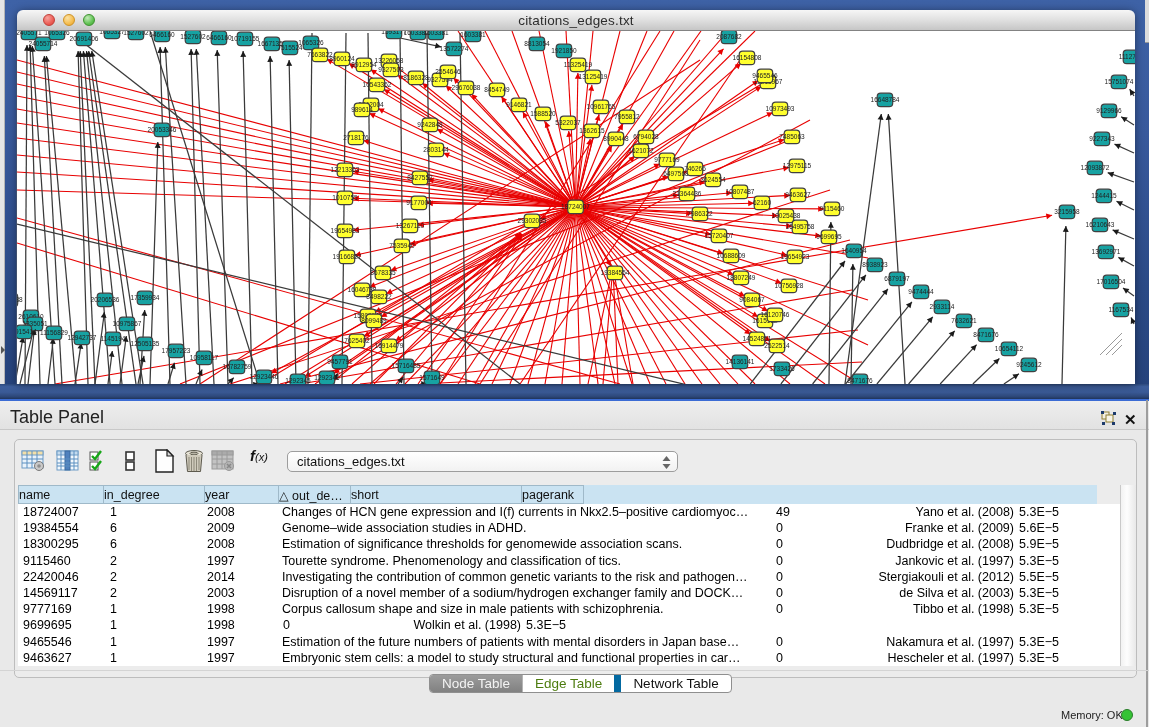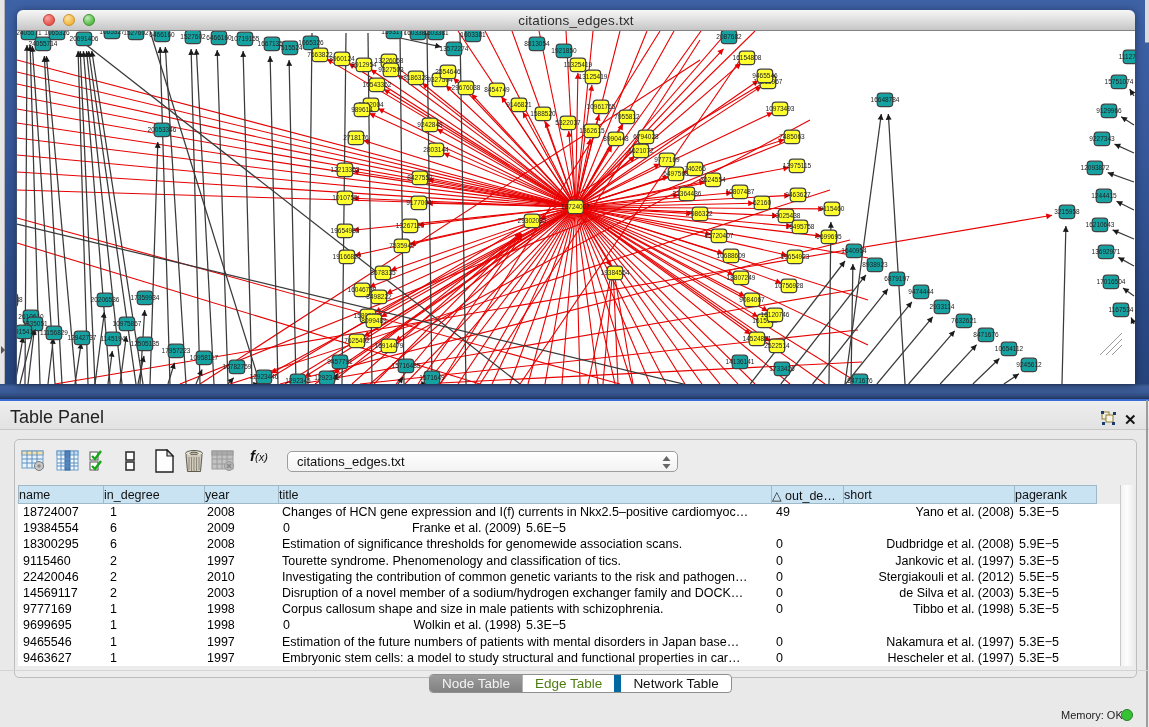--- a/index.html
+++ b/index.html
@@ -28,21 +28,21 @@
 #combo{position:absolute;left:287px;top:451px;width:391px;height:21px;background:linear-gradient(180deg,#ffffff,#f2f2f2);border:1px solid #9d9d9d;border-radius:5px;font-size:13px;color:#111;padding:2px 0 0 9px}
 #combo svg{position:absolute;right:6px;top:4px}
 #thead{position:absolute;left:18px;top:485px;width:1079px;height:19px;display:flex;background:#cae3f2;font-size:12.5px;color:#111}
 #thead div{border:1px solid #9fb9c9;border-right:none;text-align:left;padding-top:2px;height:19px}
 #thead div:last-child{border-right:1px solid #9fb9c9}
 #tbody{position:absolute;left:18px;top:504px;width:1102px;height:162px;background:#fff;font-size:12.5px;color:#000}
 .trow{display:flex;height:16.2px;line-height:16.2px;white-space:nowrap}
 .c1{width:85px;padding-left:5px}.c2{width:101px;padding-left:7px}.c3{width:74px;padding-left:3px}
 .c4{width:493px;padding-left:4px;overflow:hidden}.c5{width:72px;padding-left:5px}
 .c6{width:171px;text-align:right}.c7{width:83px;padding-left:5px}
-#h1{width:85px}#h2{width:101px}#h3{width:74px}#h4{width:493px}#h5{width:72px}#h6{width:171px}#h7{width:83px}
+#h1{width:85px}#h2{width:101px}#h3{width:74px}#h4{width:493px}#h5{width:72px}#h6{width:171px}#h7{width:63px}
 #vscroll{position:absolute;left:1120px;top:485px;width:16px;height:181px;background:linear-gradient(90deg,#f2f2f2,#fdfdfd 40%,#e8e8e8);border-left:1px solid #c9c9c9}
 #tabs{position:absolute;left:429px;top:674px;height:19px;display:flex;font-size:13.5px;border:1px solid #8f8f8f;border-radius:4px;overflow:hidden;background:#fff}
 .tab{padding:1px 12px 0 12px;height:19px}
 #tab1{background:linear-gradient(180deg,#9c9c9c,#7e7e7e);color:#f4f4f4}
 #tab2{border-left:1px solid #b5b5b5;border-right:7px solid #0369a1;color:#4d7c0f}
 #tab3{color:#111}
 #mem{position:absolute;left:1061px;top:709px;font-size:11px;color:#222}
 #memdot{position:absolute;left:1121px;top:709px;width:12px;height:12px;border-radius:50%;background:#35c335;border:1px solid #2a7d2a}
 #hline671{position:absolute;left:0;top:670px;width:1149px;height:1px;background:#d4d4d4}
 </style></head>
@@ -779,39 +779,39 @@
 <div class="ticon" style="left:250px;top:447px;font-size:15px;color:#111"><i><b>f</b><span style="font-size:11px">(x)</span></i></div>
 
 <div id="combo">citations_edges.txt<svg width="9" height="13" viewBox="0 0 9 13">
       <polygon points="4.5,0 8.5,5 0.5,5" fill="#666"></polygon>
       <polygon points="4.5,13 8.5,8 0.5,8" fill="#666"></polygon>
     </svg></div>
 <div id="thead">
     <div id="h1">name</div>
     <div id="h2">in_degree</div>
     <div id="h3">year</div>
-    <div id="h4">title</div>
     <div id="h5">△ out_de…</div>
     <div id="h6">short</div>
     <div id="h7">pagerank</div>
   </div>
 <div id="tbody">
     <div class="trow">
       <div class="c1">18724007</div>
       <div class="c2">1</div>
       <div class="c3">2008</div>
       <div class="c4">Changes of HCN gene expression and I(f) currents in Nkx2.5–positive cardiomyoc…</div>
       <div class="c5">49</div>
       <div class="c6">Yano et al. (2008)</div>
       <div class="c7">5.3E−5</div>
     </div>
     <div class="trow">
       <div class="c1">19384554</div>
       <div class="c2">6</div>
       <div class="c3">2009</div>
+      <div class="c4">Genome–wide association studies in ADHD.</div>
       <div class="c5">0</div>
       <div class="c6">Franke et al. (2009)</div>
       <div class="c7">5.6E−5</div>
     </div>
     <div class="trow">
       <div class="c1">18300295</div>
       <div class="c2">6</div>
       <div class="c3">2008</div>
       <div class="c4">Estimation of significance thresholds for genomewide association scans.</div>
       <div class="c5">0</div>
@@ -823,21 +823,21 @@
       <div class="c2">2</div>
       <div class="c3">1997</div>
       <div class="c4">Tourette syndrome. Phenomenology and classification of tics.</div>
       <div class="c5">0</div>
       <div class="c6">Jankovic et al. (1997)</div>
       <div class="c7">5.3E−5</div>
     </div>
     <div class="trow">
       <div class="c1">22420046</div>
       <div class="c2">2</div>
-      <div class="c3">2010</div>
+      <div class="c3">2014</div>
       <div class="c4">Investigating the contribution of common genetic variants to the risk and pathogen…</div>
       <div class="c5">0</div>
       <div class="c6">Stergiakouli et al. (2012)</div>
       <div class="c7">5.5E−5</div>
     </div>
     <div class="trow">
       <div class="c1">14569117</div>
       <div class="c2">2</div>
       <div class="c3">2003</div>
       <div class="c4">Disruption of a novel member of a sodium/hydrogen exchanger family and DOCK…</div>

